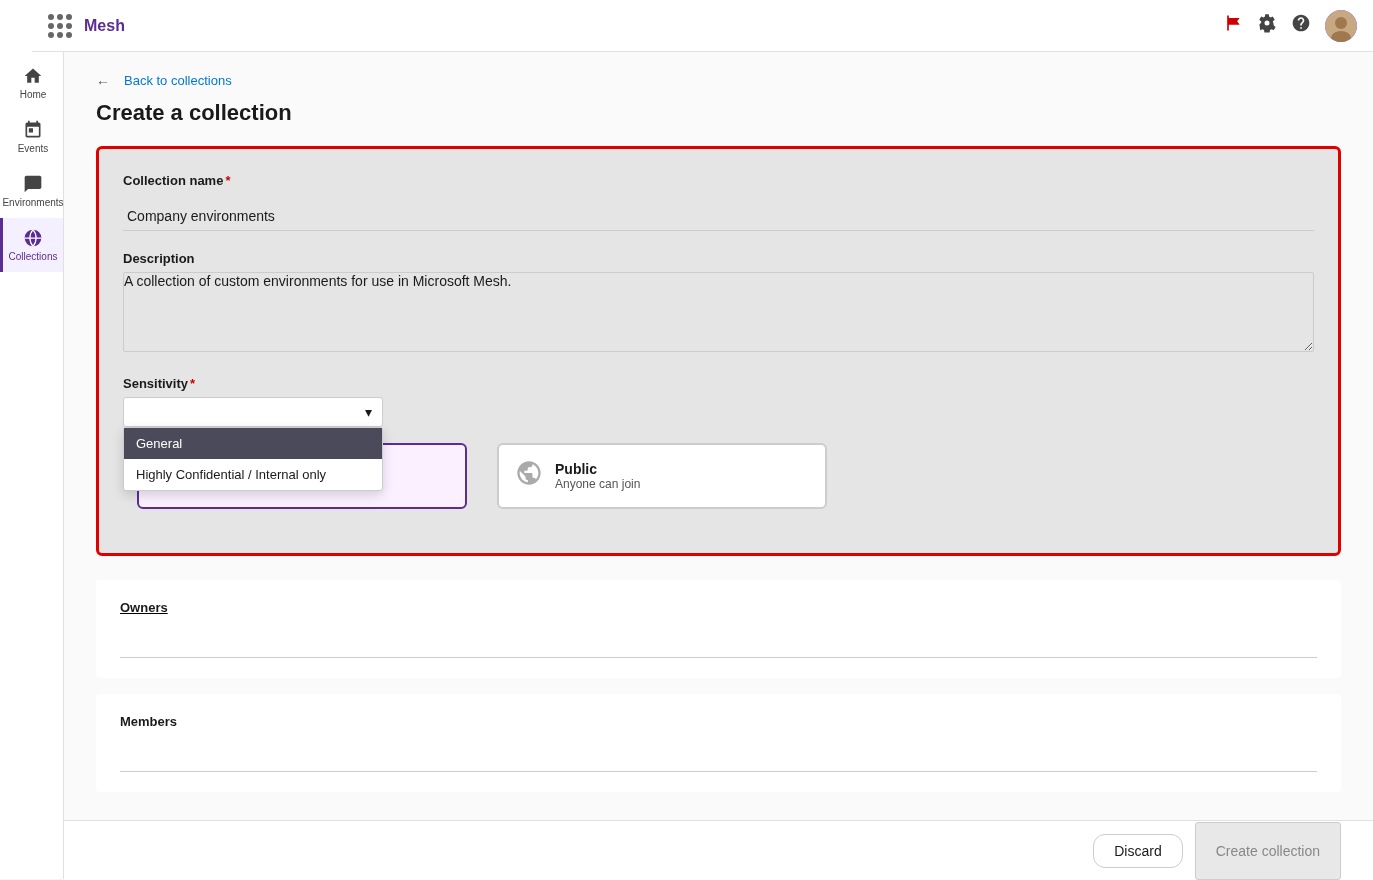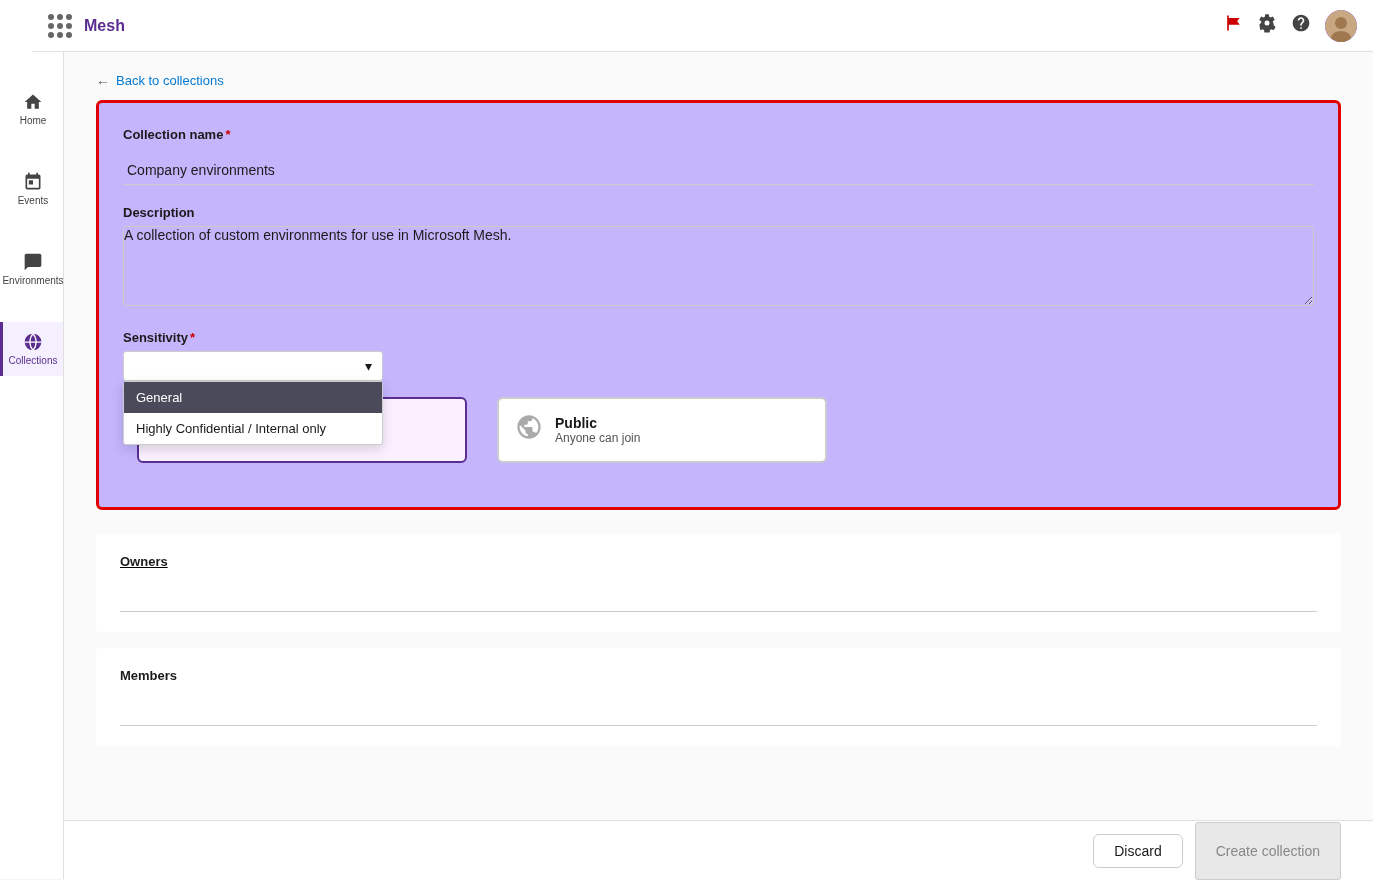--- a/index.html
+++ b/index.html
@@ -61,29 +61,29 @@
     .breadcrumb {
       display: flex;
       align-items: center;
       gap: 6px;
       font-size: 13px;
       color: #555;
       margin-bottom: 12px;
       cursor: pointer;
     }
     .breadcrumb-arrow { font-size: 14px; color: #555; }
-    .breadcrumb-text { color: #0078d4; text-decoration: none; }
+    .breadcrumb-text { color: #0078d4; text-decoration: none; margin-left: 8px; }
 
     .page-title { font-size: 22px; font-weight: 600; color: #1a1a1a; margin-bottom: 20px; }
 
     
     .form-card {
       border: 3px solid #e00000;
       border-radius: 6px;
-      background: #c4b5fd;
+      background: #e5e5e5;
       padding: 24px;
       margin-bottom: 24px;
       position: relative;
     }
 
     .field-group { margin-bottom: 20px; }
     .field-label {
       font-size: 13px;
       font-weight: 600;
       color: #1a1a1a;
@@ -188,37 +188,37 @@
       align-items: center;
       justify-content: flex-end;
       padding: 0 32px;
       gap: 12px;
     }
     .btn-discard {
       border: 1px solid #ccc;
       background: #fff;
       padding: 8px 20px;
       font-size: 14px;
-      border-radius: 6px;
+      border-radius: 12px;
       cursor: pointer;
       color: #1a1a1a;
     }
     .btn-create {
       border: 1px solid #ccc;
       background: #e8e8e8;
       padding: 20px 20px;
       font-size: 14px;
       border-radius: 3px;
       cursor: pointer;
       color: #888;
     }
 
     
     body { flex-direction: row; }
-    .sidebar { position: fixed; left: 0; top: 0; bottom: 1px; z-index: 50; gap: 26px; }
+    .sidebar { position: fixed; left: 0; top: 0; bottom: 1px; z-index: 50; }
     .topbar-left { display: flex; align-items: center; }
   </style>
 </head>
 <body>
 
 <div class="topbar">
   <div class="topbar-left">
     <div class="topbar-dots">
       <span></span>
         <span></span>
@@ -288,20 +288,21 @@
   </div>
 </div>
 
 <div style="margin-left:64px; margin-top:48px; flex:1; overflow-y:auto; padding: 24px 32px 80px 32px; background:#fafafa;">
 
   <div class="breadcrumb">
     <span class="breadcrumb-arrow">←</span>
     <a class="breadcrumb-text">Back to collections</a>
   </div>
 
+  <h1 class="page-title">Create a collection</h1>
 
   <div class="form-card">
 
     <div class="field-group">
       <label class="field-label">
         <span>Collection name</span><span class="required">*</span>
       </label>
       <input class="text-input" type="text" value="Company environments" style="">
     </div>
 

